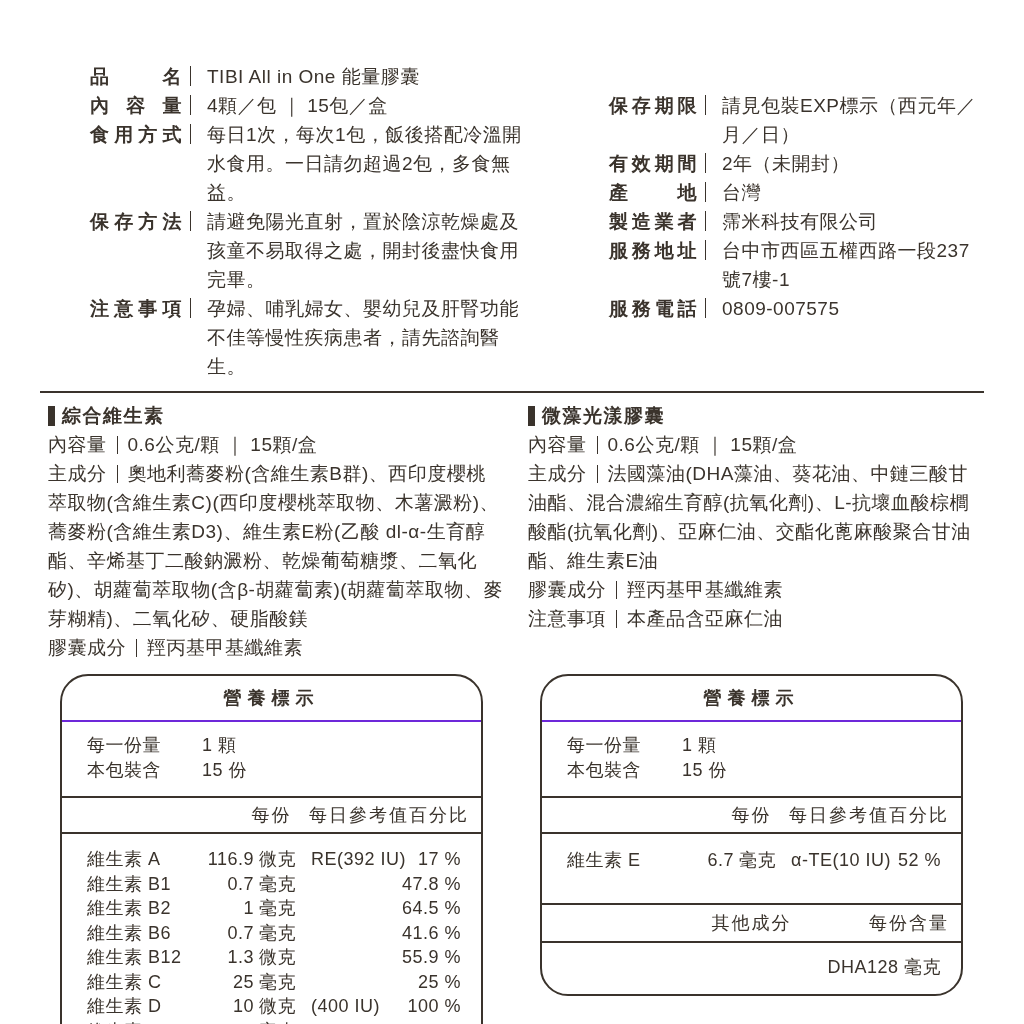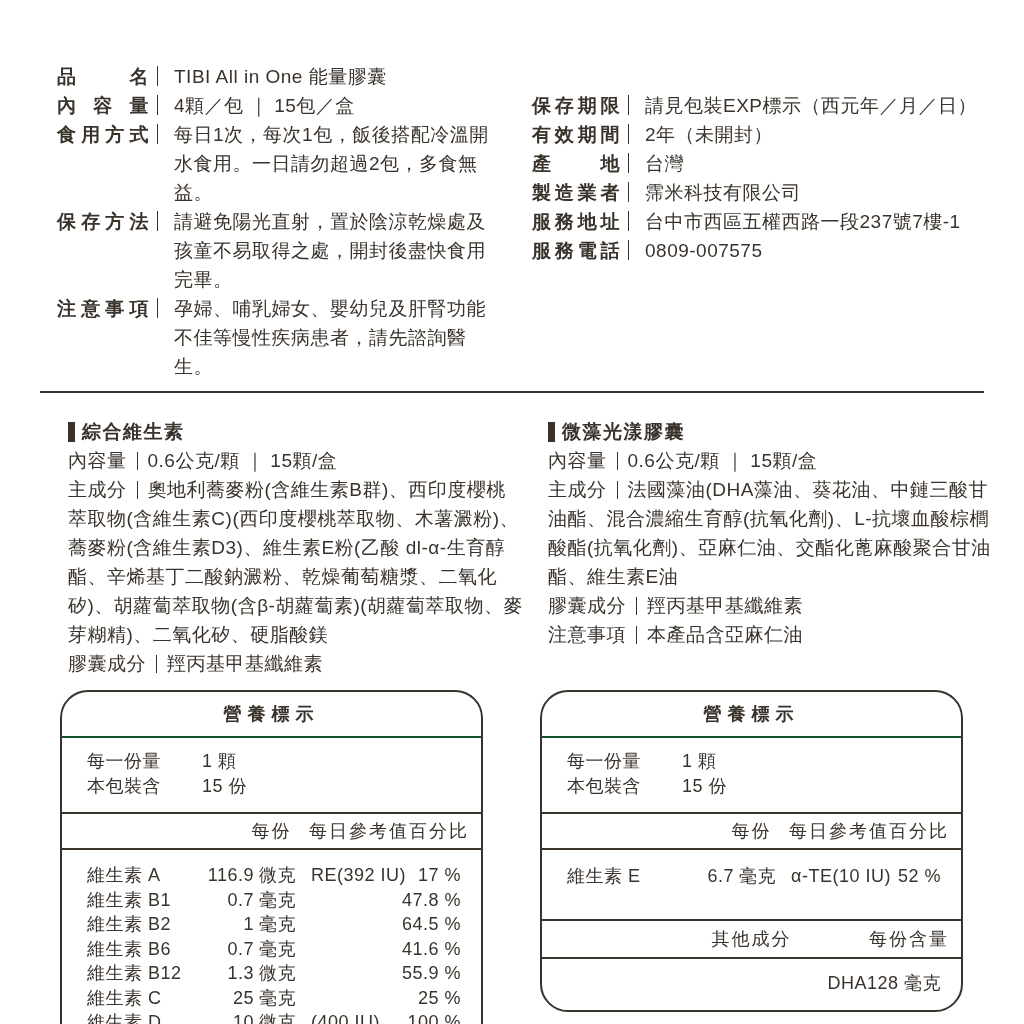--- a/index.html
+++ b/index.html
@@ -4,49 +4,49 @@
 <style>
   html,body{margin:0;padding:0;background:#ffffff;}
   .page{
     width:1024px;height:1024px;background:#ffffff;overflow:hidden;
     color:#3a332c;
     font-family:"Liberation Sans","DejaVu Sans",sans-serif;
     font-size:19px;letter-spacing:0.5px;
     box-sizing:border-box;
   }
   
-  .top{display:flex;padding:62px 40px 0 57px;box-sizing:border-box;}
+  .top{display:flex;padding:62px 40px 0 90px;box-sizing:border-box;gap:44px;}
   .top-left{width:440px;flex:none;}
   .top-right{flex:1;margin-left:35px;padding-top:29px;}
   .info-row{display:grid;grid-template-columns:92px 25px 1fr;line-height:29px;align-items:start;}
   .top-right .info-row{grid-template-columns:88px 25px 1fr;}
   .info-label{text-align:justify;text-align-last:justify;font-weight:600;}
   .info-sep{width:1px;height:20px;background:#3a332c;margin:4px 0 0 8px;}
   .info-value{line-height:29px;}
   
   .divider{border-top:2px solid #3a332c;margin:10px 40px 0 40px;}
   
-  .products{display:flex;padding-left:68px;margin-top:24px;}
+  .products{display:flex;padding-left:48px;margin-top:8px;}
   .product{width:457px;flex:none;}
   .product + .product{margin-left:23px;}
   .sec-header{display:flex;align-items:center;height:29px;}
   .marker{width:7px;height:20px;background:#3a332c;margin-right:7px;flex:none;}
   .sec-title{font-weight:600;letter-spacing:1.5px;}
   .prod-row{margin:0;line-height:29px;}
   .p-label{font-weight:400;}
   .p-sep{display:inline-block;width:1px;height:18px;background:#3a332c;margin:0 10px;vertical-align:-3px;}
   
   .tables{display:flex;padding-left:60px;margin-top:12px;align-items:flex-start;}
   .ntable{
     width:423px;flex:none;box-sizing:border-box;
     border:2px solid #3a332c;border-radius:28px;overflow:hidden;
     font-size:18px;
   }
   .ntable + .ntable{margin-left:57px;}
-  .nt-title{height:44px;line-height:44px;text-align:center;letter-spacing:6px;font-weight:600;border-bottom:2px solid #14532d;}
+  .nt-title{height:44px;line-height:44px;text-align:center;letter-spacing:6px;font-weight:600;border-bottom:2px solid #6d28d9;}
   .nt-serving{padding:11px 25px 13px;border-bottom:2px solid #3a332c;}
   .serv-row{display:grid;grid-template-columns:100px 1fr;line-height:25px;gap:15px;}
   .nt-colhead{position:relative;height:34px;line-height:34px;text-align:center;border-bottom:2px solid #3a332c;letter-spacing:2px;}
   .ch-right{position:absolute;right:12px;top:0;}
   .nt-rows{padding:13px 20px 18px 25px;}
   .nt-rows.tall{padding:14px 20px 30px 25px;}
   .nt-row{display:grid;grid-template-columns:88px 79px minmax(0,1fr) 100px;line-height:24.5px;}
   .n-name{white-space:nowrap;}
   .n-amt{text-align:right;white-space:nowrap;}
   .n-unitnote{padding-left:5px;white-space:nowrap;}

